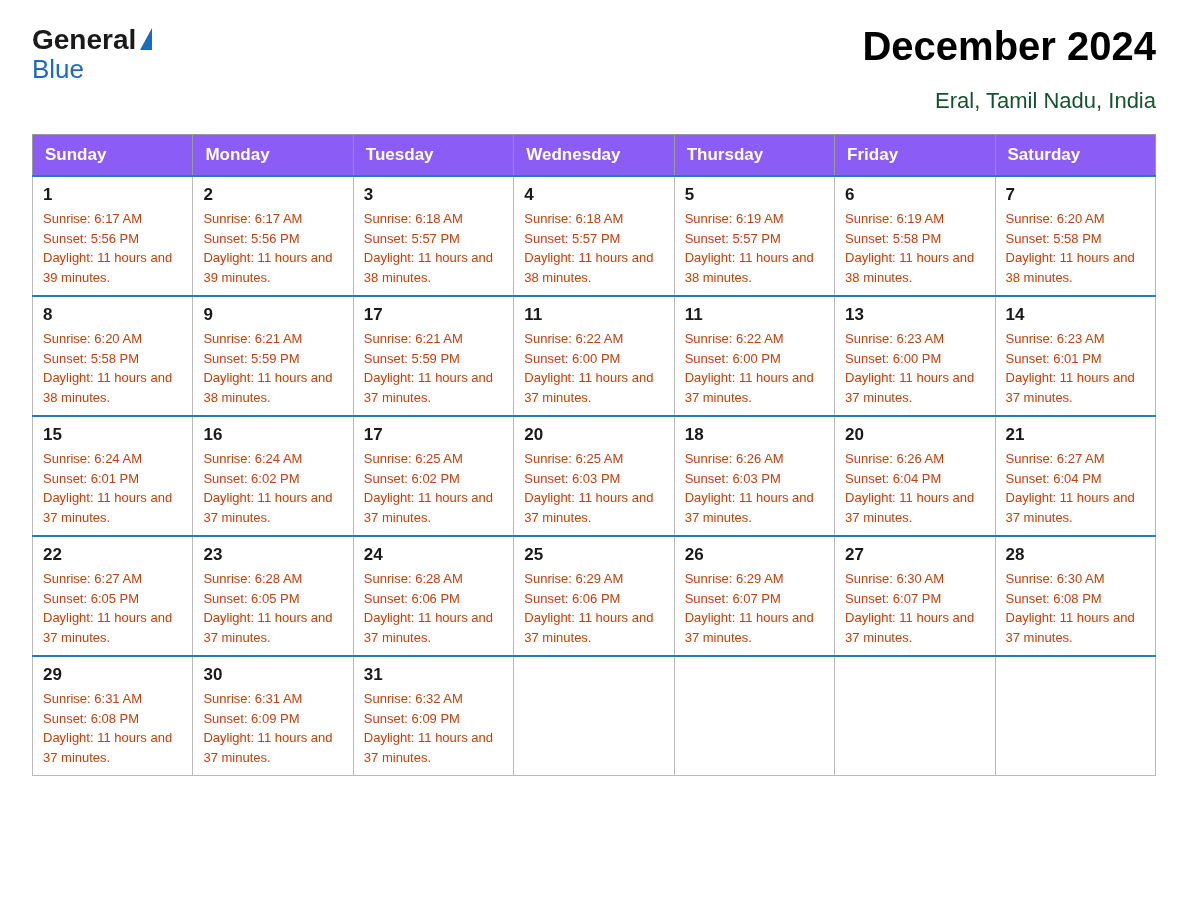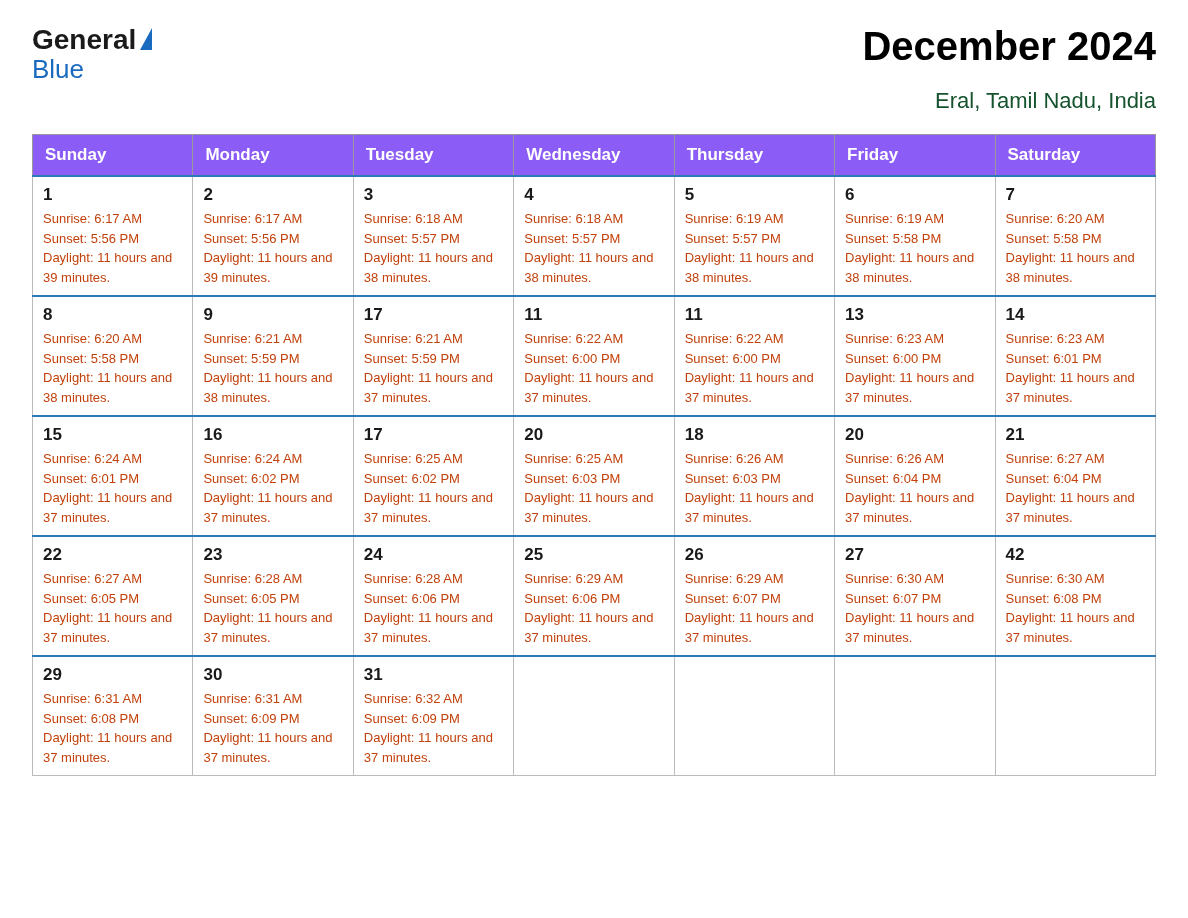--- a/index.html
+++ b/index.html
@@ -247,21 +247,21 @@
         </td>
         <td>
           <span class="day-number">26</span>
           <div class="day-info">Sunrise: 6:29 AM<br>Sunset: 6:07 PM<br>Daylight: 11 hours and 37 minutes.</div>
         </td>
         <td>
           <span class="day-number">27</span>
           <div class="day-info">Sunrise: 6:30 AM<br>Sunset: 6:07 PM<br>Daylight: 11 hours and 37 minutes.</div>
         </td>
         <td>
-          <span class="day-number">42</span>
+          <span class="day-number">28</span>
           <div class="day-info">Sunrise: 6:30 AM<br>Sunset: 6:08 PM<br>Daylight: 11 hours and 37 minutes.</div>
         </td>
       </tr>
       <tr>
         <td>
           <span class="day-number">29</span>
           <div class="day-info">Sunrise: 6:31 AM<br>Sunset: 6:08 PM<br>Daylight: 11 hours and 37 minutes.</div>
         </td>
         <td>
           <span class="day-number">30</span>

